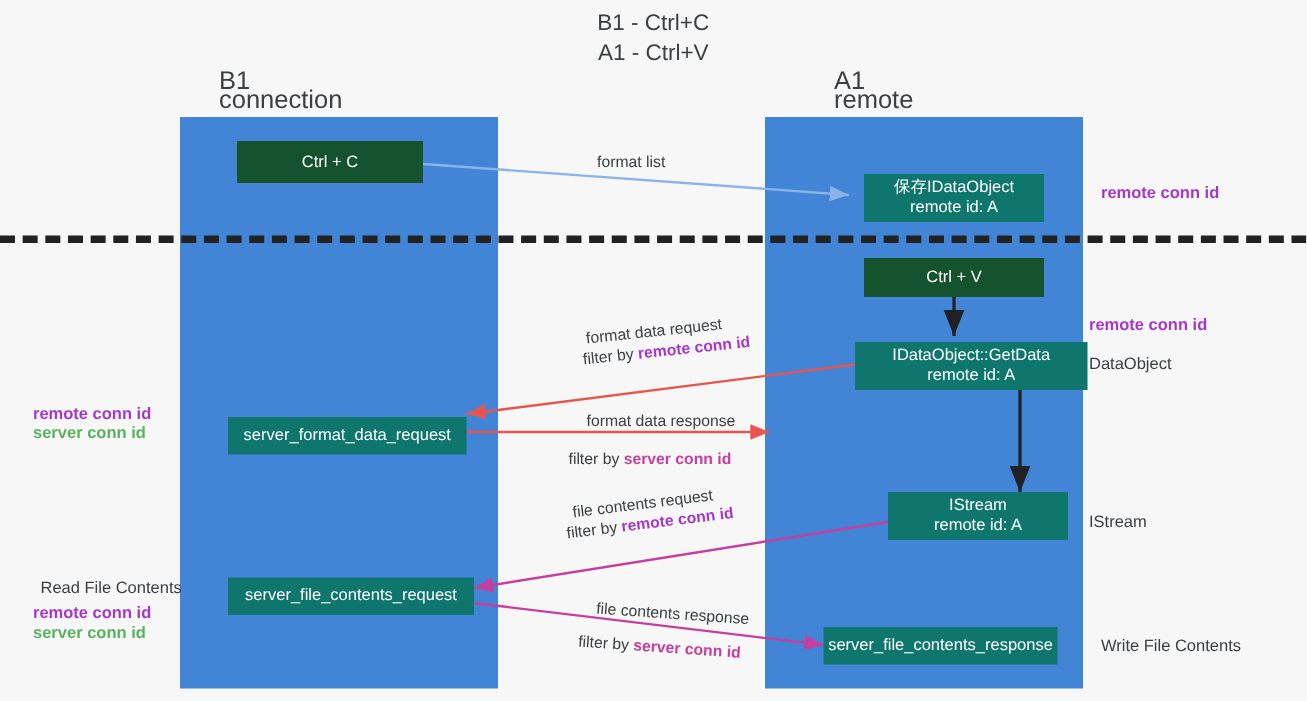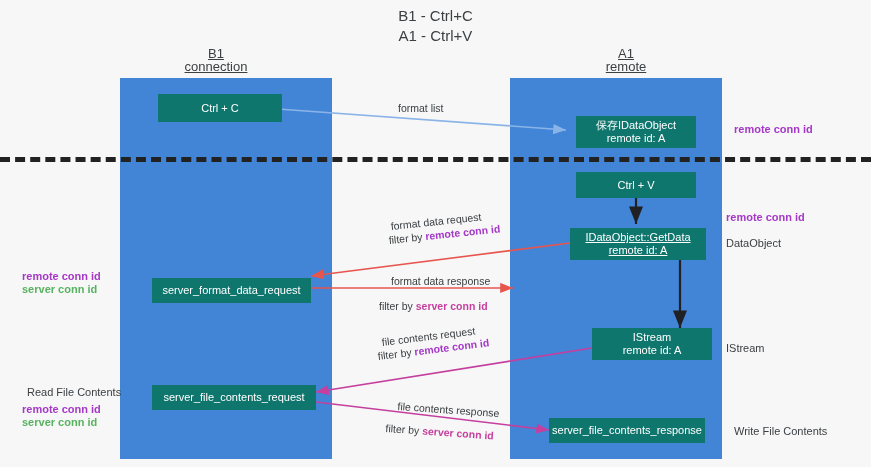--- a/index.html
+++ b/index.html
@@ -6,28 +6,28 @@
   body{font-family:"Liberation Sans","DejaVu Sans",sans-serif;}
   #stage{position:relative;width:871px;height:467px;background:#f7f7f7;overflow:hidden;border-radius:30px;}
 
   .lane{position:absolute;background:#4285d6;}
   .lane-b1{left:120px;top:78px;width:212px;height:381px;}
   .lane-a1b{left:510px;top:78px;width:212px;height:381px;}
 
   .title{position:absolute;left:0;top:6px;width:871px;text-align:center;
          font-size:15px;color:#3c4043;line-height:20px;white-space:pre-line;}
 
-  .colhead{position:absolute;text-align:center;font-size:13px;color:#3c4043;line-height:13px;white-space:pre-line;text-decoration:underline;}
+  .colhead{position:absolute;text-align:left;font-size:17px;color:#3c4043;line-height:13px;white-space:pre-line;}
   .colhead-b1{left:146px;top:47px;width:140px;}
   .colhead-a1{left:556px;top:47px;width:140px;}
 
   .node{position:absolute;display:flex;align-items:center;justify-content:center;
         text-align:center;color:#ffffff;font-size:11px;line-height:13px;
         white-space:pre-line;box-sizing:border-box;padding:2px 6px;}
-  .green{background:#0f766e;}
+  .green{background:#14532d;}
   .orange{background:#0f766e;}
 
   .note{position:absolute;font-size:11px;color:#3c4043;line-height:14px;white-space:pre-line;}
   .kw-remote{color:#a638c8;font-weight:bold;}
   .kw-server{color:#57b35f;font-weight:bold;}
   .kw-server-pink{color:#c53f9e;font-weight:bold;}
   .bold-note{font-weight:bold;}
 
   .edgelabel{position:absolute;font-size:10.5px;color:#3c4043;line-height:14px;
              white-space:nowrap;transform-origin:left top;}
@@ -86,21 +86,21 @@
 
   <div class="dashline"></div>
 
   <div class="node green" style="left:158px;top:94px;width:124px;height:28px;">Ctrl + C</div>
 
   <div class="node orange" style="left:576px;top:116px;width:120px;height:32px;">保存IDataObject
 remote id: A</div>
 
   <div class="node green" style="left:576px;top:172px;width:120px;height:26px;">Ctrl + V</div>
 
-  <div class="node orange" style="left:570px;top:228px;width:136px;height:32px;text-decoration:underline;">IDataObject::GetData
+  <div class="node orange" style="left:570px;top:228px;width:155px;height:32px;">IDataObject::GetData
 remote id: A</div>
 
   <div class="node orange" style="left:152px;top:278px;width:159px;height:25px;">server_format_data_request</div>
 
 
   <div class="node orange" style="left:592px;top:328px;width:120px;height:32px;">IStream
 remote id: A</div>
 
   <div class="node orange" style="left:152px;top:385px;width:164px;height:25px;">server_file_contents_request</div>
 

